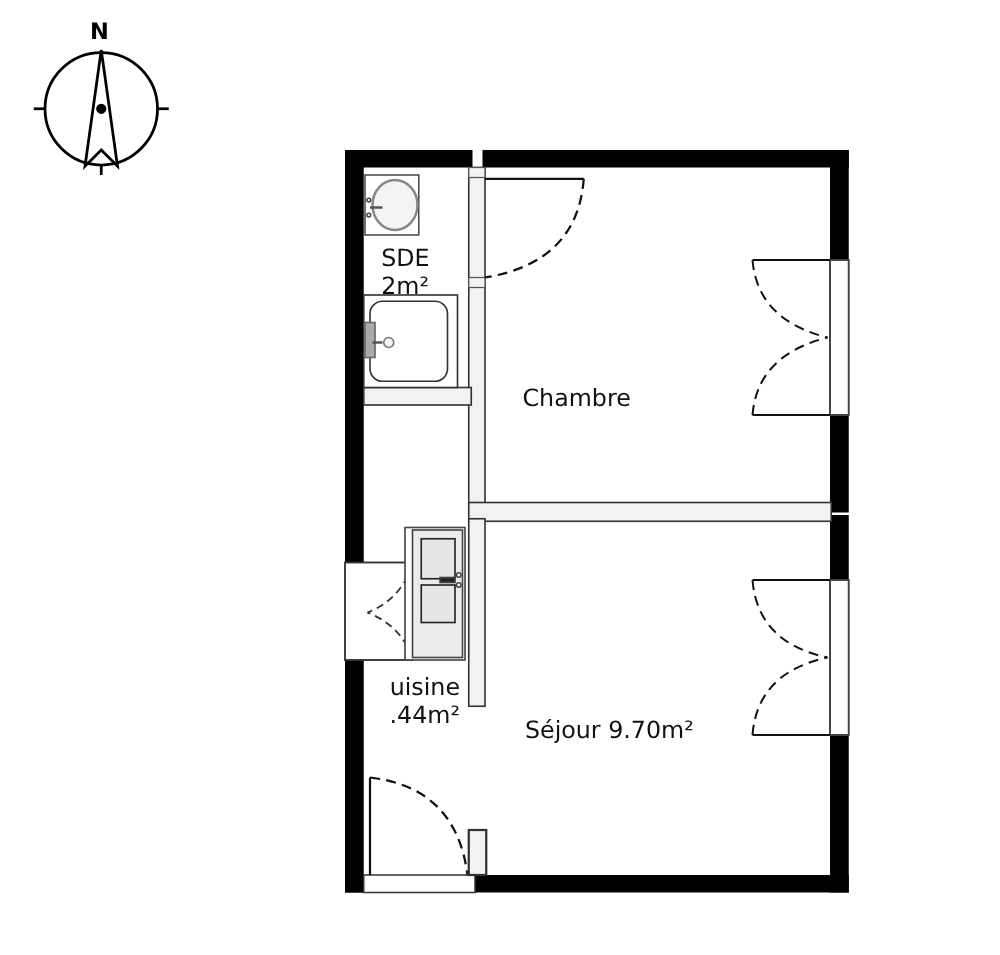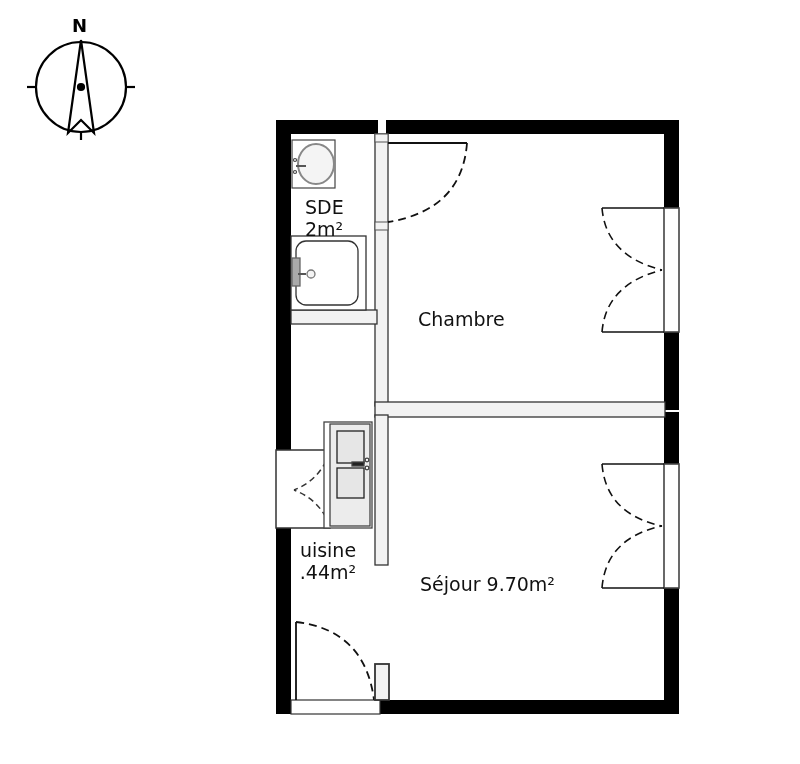--- a/index.html
+++ b/index.html
@@ -119,21 +119,21 @@
 
 <div class="label" style="left:305px; top:196px; width:60px;">
   <div>SDE</div>
   <div>2m²</div>
 </div>
 
 <div class="label" style="left:418px; top:276px; width:120px;margin-top:32px;">
   <div>Chambre</div>
 </div>
 
-<div class="label" style="left:288px; top:539px; width:80px; text-align:center;">
+<div class="label" style="left:288px; top:539px; width:80px; text-align:right;">
   <div>uisine</div>
   <div>.44m²</div>
 </div>
 
 <div class="label" style="left:420px; top:573px; width:170px;">
   <div>Séjour 9.70m²</div>
 </div>
 
 <div class="compass-n" style="left:72px; top:15px;">N</div>
 

